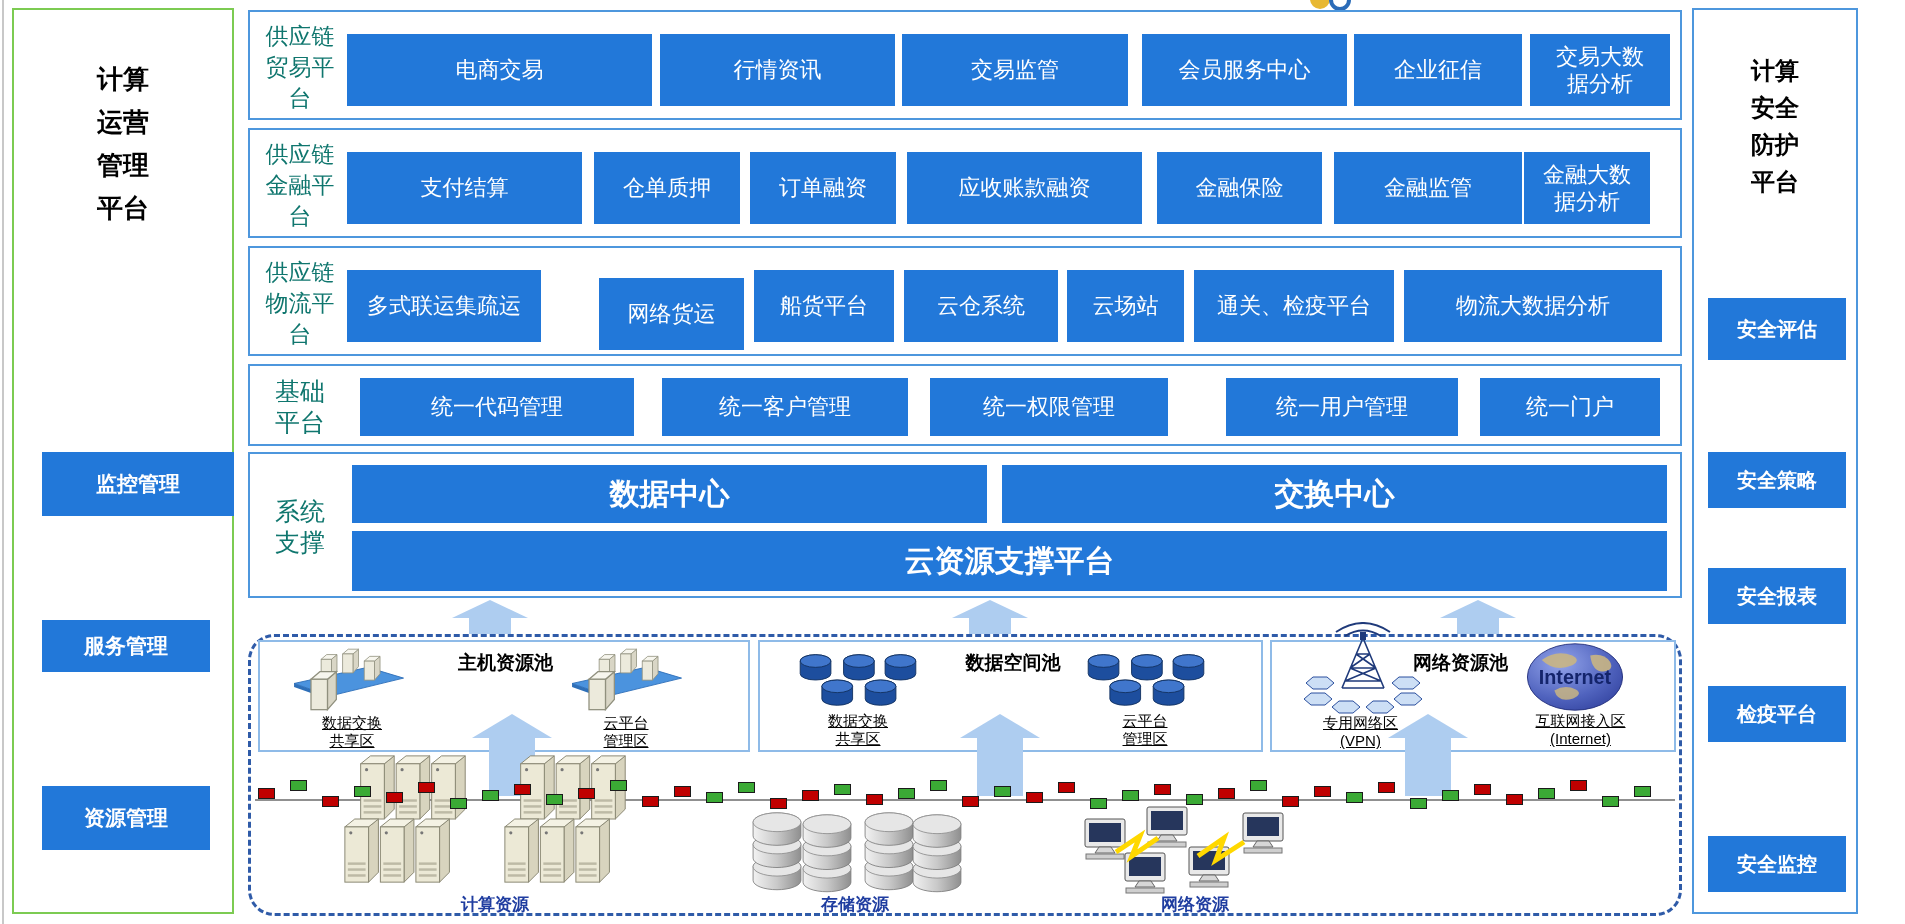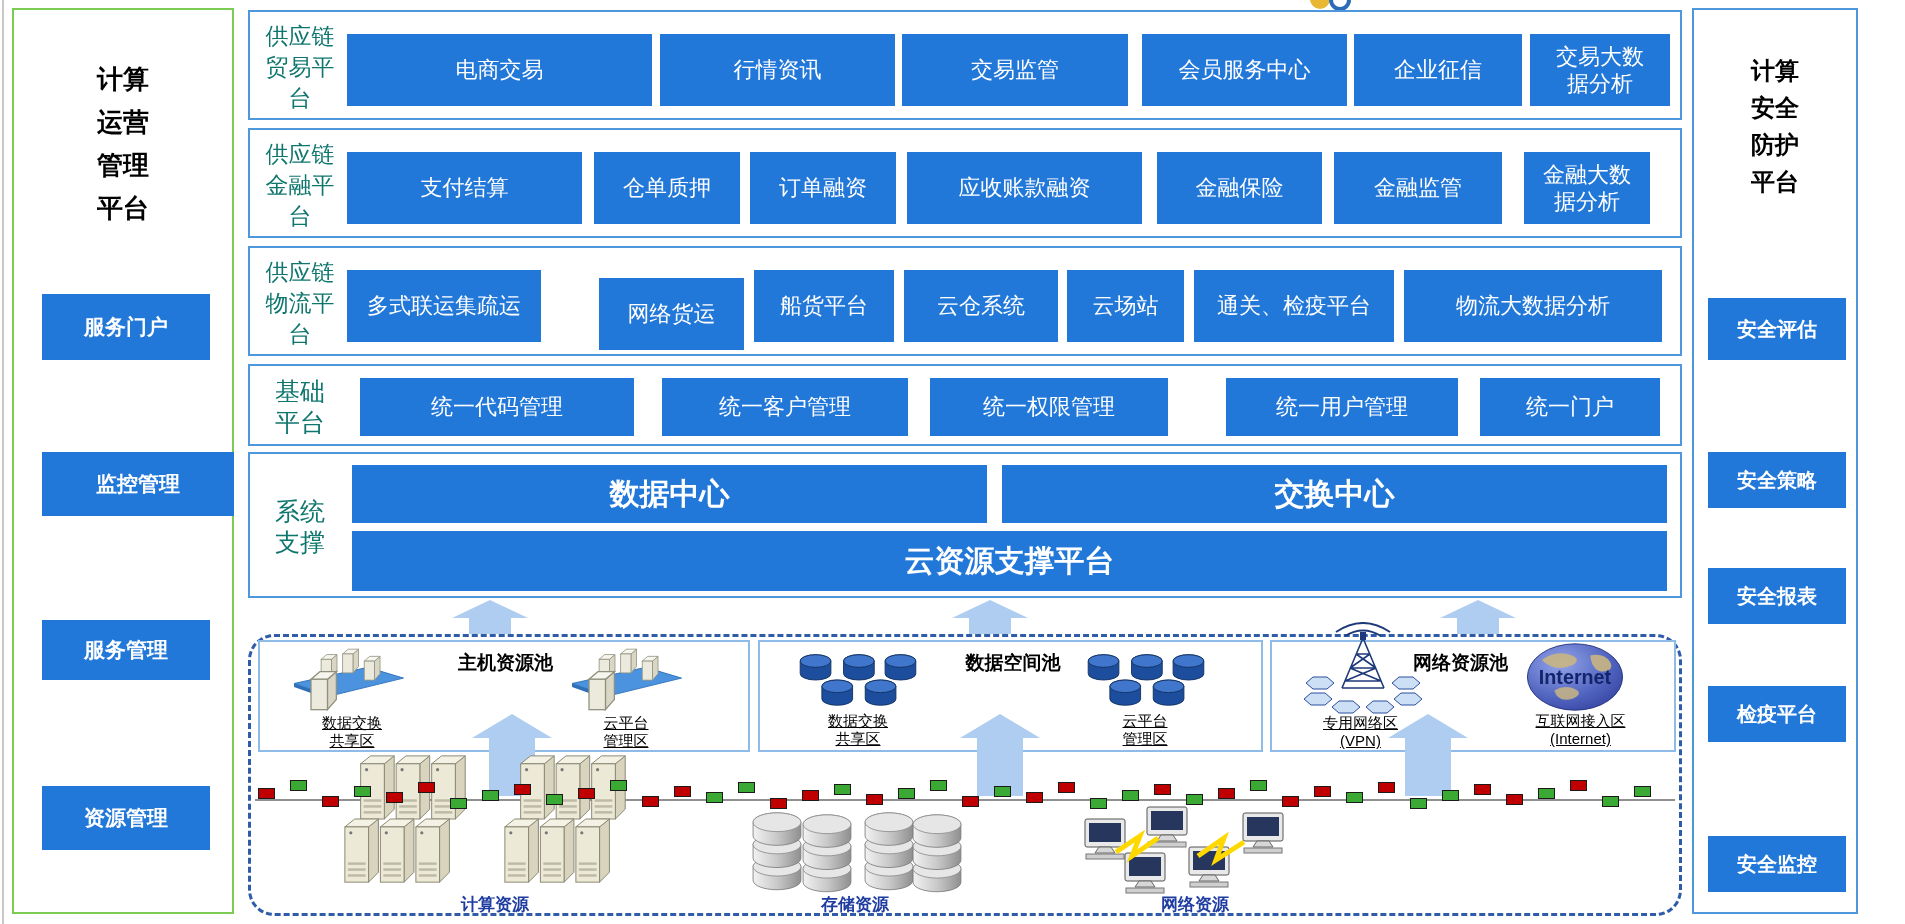--- a/index.html
+++ b/index.html
@@ -137,23 +137,22 @@
     <circle cx="42" cy="0" r="9" fill="none" stroke="#2B6CB8" stroke-width="4"></circle>
   </svg>
 
   <div class="panel panel-green" style="left:12px;top:8px;width:222px;height:906px">
     <div class="vtitle" style="top:48px">
       <div>计算</div>
       <div>运营</div>
       <div>管理</div>
       <div>平台</div>
     </div>
-    <div class="btn" style="left:28px;top:284px;width:168px;height:66px;font-size:21px">服务门户</div>
     <div class="btn" style="left:28px;top:442px;width:192px;height:64px;font-size:21px">监控管理</div>
-    <div class="btn" style="left:28px;top:610px;width:168px;height:60px;font-size:21px">服务管理</div>
+    <div class="btn" style="left:28px;top:610px;width:168px;height:52px;font-size:21px">服务管理</div>
     <div class="btn" style="left:28px;top:776px;width:168px;height:64px;font-size:21px">资源管理</div>
   </div>
 
   <div class="panel panel-blue" style="left:1692px;top:8px;width:166px;height:906px">
     <div class="vtitle small" style="top:42px">
       <div>计算</div>
       <div>安全</div>
       <div>防护</div>
       <div>平台</div>
     </div>
@@ -179,21 +178,21 @@
 
   <div class="row-box" style="left:248px;top:128px;width:1434px;height:110px">
     <div class="row-label" style="left:4px;top:0;width:92px;height:110px">供应链
 金融平
 台</div>
     <div class="btn" style="left:97px;top:22px;width:235px;height:72px">支付结算</div>
     <div class="btn" style="left:344px;top:22px;width:146px;height:72px">仓单质押</div>
     <div class="btn" style="left:500px;top:22px;width:146px;height:72px">订单融资</div>
     <div class="btn" style="left:657px;top:22px;width:235px;height:72px">应收账款融资</div>
     <div class="btn" style="left:907px;top:22px;width:165px;height:72px">金融保险</div>
-    <div class="btn" style="left:1084px;top:22px;width:168px;height:72px">金融监管</div>
+    <div class="btn" style="left:1084px;top:22px;width:188px;height:72px">金融监管</div>
     <div class="btn" style="left:1274px;top:22px;width:126px;height:72px">金融大数
 据分析</div>
   </div>
 
   <div class="row-box" style="left:248px;top:246px;width:1434px;height:110px">
     <div class="row-label" style="left:4px;top:0;width:92px;height:110px">供应链
 物流平
 台</div>
     <div class="btn" style="left:97px;top:22px;width:194px;height:72px">多式联运集疏运</div>
     <div class="btn" style="left:349px;top:30px;width:145px;height:72px">网络货运</div>

